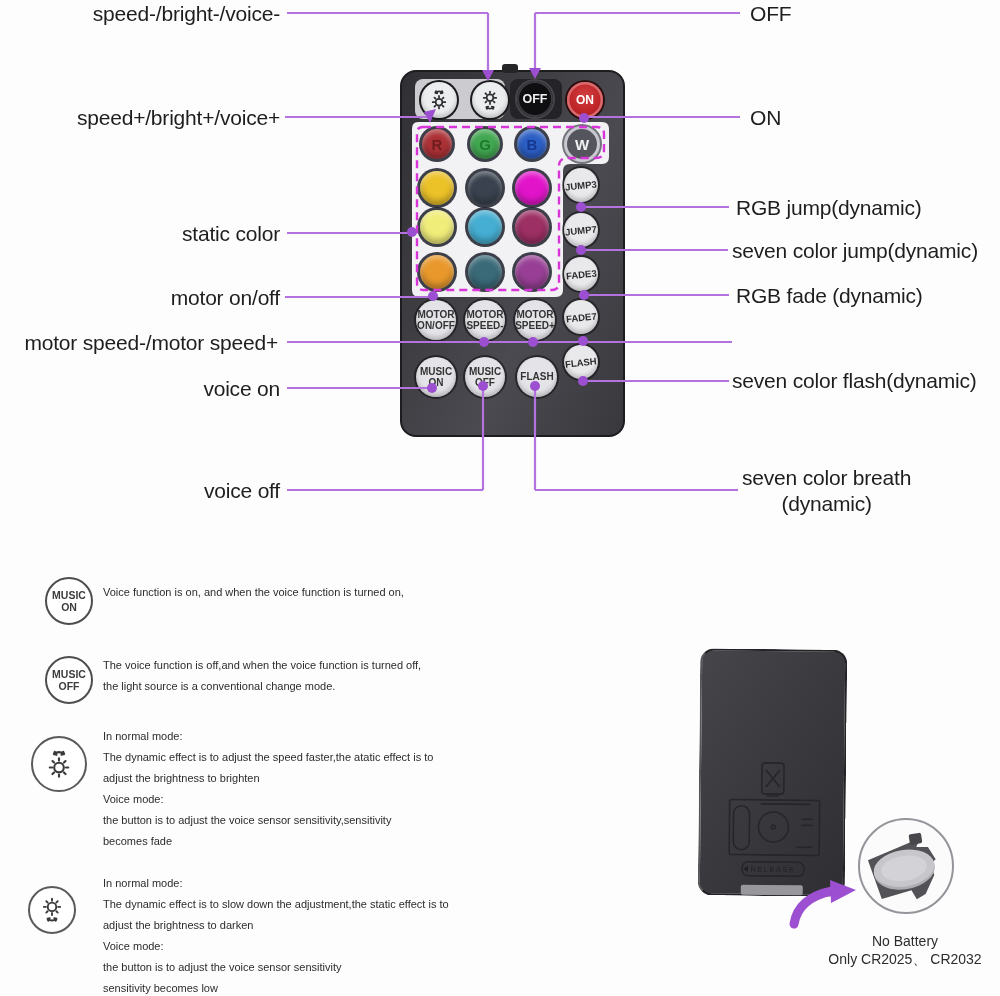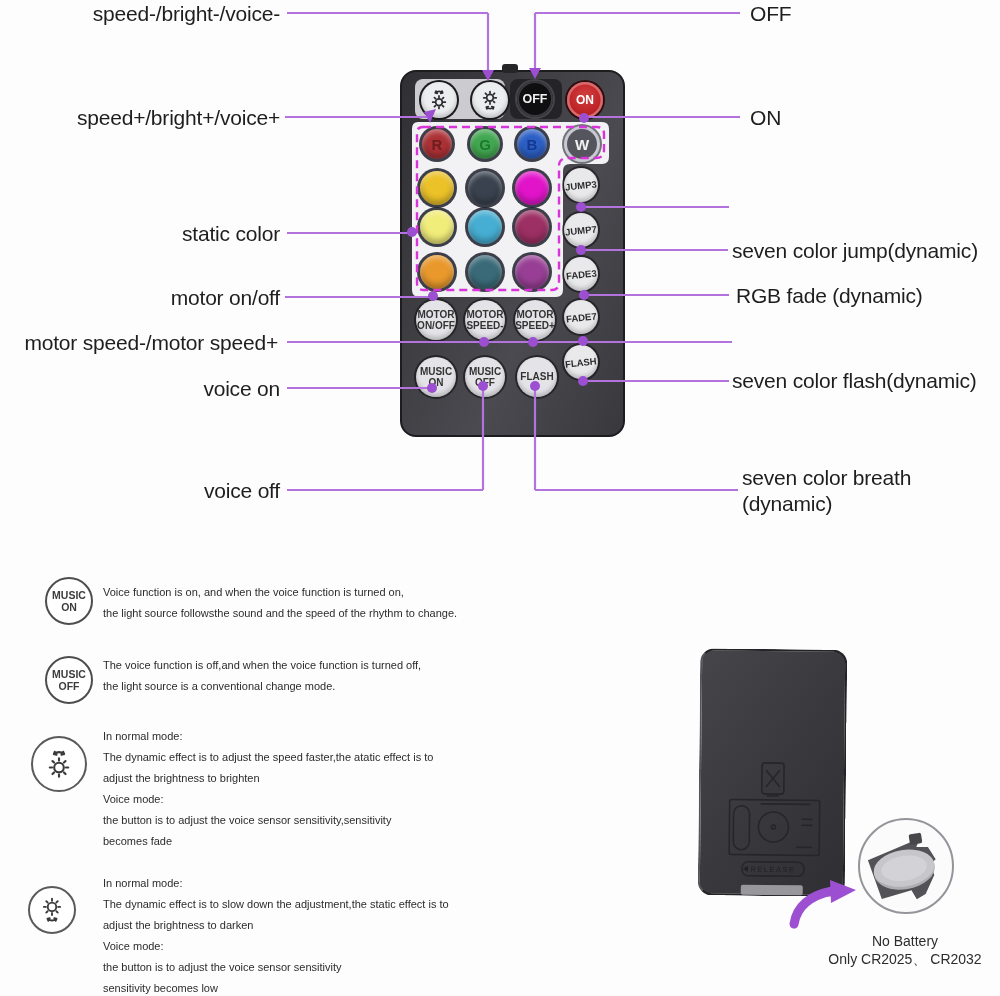--- a/index.html
+++ b/index.html
@@ -57,24 +57,25 @@
 
   <div class="lab lab-r" style="left:-2px;top:2px;">speed-/bright-/voice-</div>
   <div class="lab" style="left:750px;top:2px;">OFF</div>
   <div class="lab lab-r" style="left:-2px;top:106px;">speed+/bright+/voice+</div>
   <div class="lab" style="left:750px;top:106px;">ON</div>
   <div class="lab lab-r" style="left:-2px;top:222px;">static color</div>
   <div class="lab lab-r" style="left:-2px;top:286px;">motor on/off</div>
   <div class="lab lab-r" style="left:-4px;top:331px;">motor speed-/motor speed+</div>
   <div class="lab lab-r" style="left:-2px;top:377px;">voice on</div>
   <div class="lab lab-r" style="left:-2px;top:479px;">voice off</div>
+  <div class="lab" style="left:736px;top:196px;">RGB jump(dynamic)</div>
   <div class="lab" style="left:732px;top:239px;">seven color jump(dynamic)</div>
   <div class="lab" style="left:736px;top:284px;text-align:center;">RGB fade (dynamic)</div>
   <div class="lab" style="left:732px;top:369px;">seven color flash(dynamic)</div>
-  <div class="lab" style="left:742px;top:465px;line-height:26px;">
+  <div class="lab" style="left:742px;top:465px;line-height:26px;text-align:center;">
     <div>seven color breath</div>
     <div>(dynamic)</div>
   </div>
 
   <div id="remote">
     <div class="nub"></div>
     <div class="panel panel-light"></div>
     <div class="panel panel-dark"></div>
 
     <svg class="abs" style="left:0;top:0;" width="225" height="367" viewBox="0 0 225 367">
@@ -174,21 +175,20 @@
       <circle cx="581" cy="250" r="5"></circle>
         <circle cx="584" cy="295" r="5"></circle>
       <circle cx="583" cy="381" r="5"></circle>
     </g>
   </svg>
 
   <div class="badge" style="left:45px;top:577px;width:44px;height:44px;">MUSIC
 ON</div>
   <div class="para" style="top:582px;">
     <div>Voice function is on, and when the voice function is turned on,</div>
-    <div>the light source followsthe sound and the speed of the rhythm to change.</div>
   </div>
 
   <div class="badge" style="left:45px;top:656px;width:44px;height:44px;">MUSIC
 OFF</div>
   <div class="para" style="top:655px;">
     <div>The voice function is off,and when the voice function is turned off,</div>
     <div>the light source is a conventional change mode.</div>
   </div>
 
   <div class="iconcir" style="left:31px;top:736px;width:52px;height:52px;">

